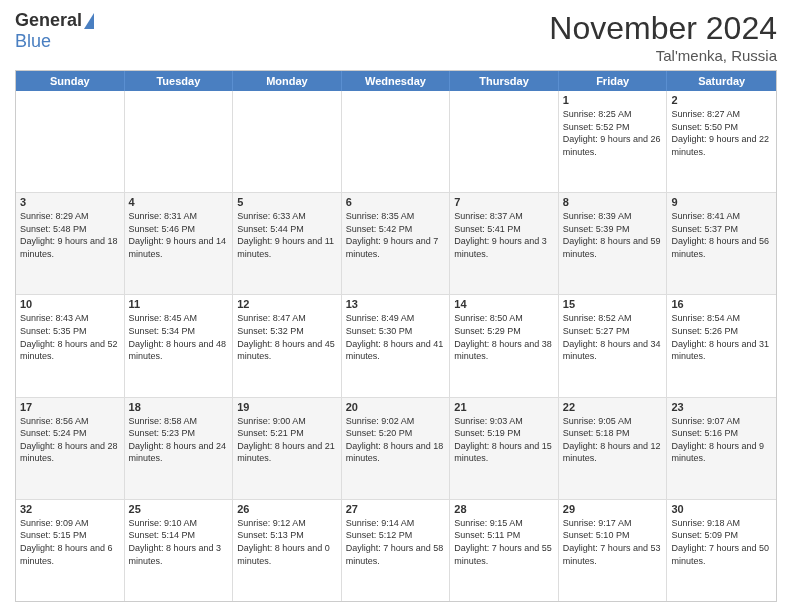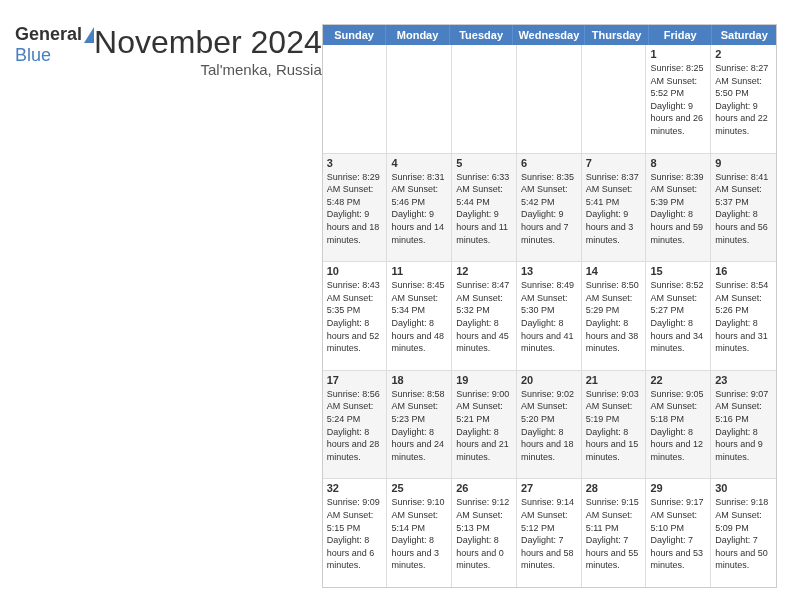--- a/index.html
+++ b/index.html
@@ -6,23 +6,23 @@
     body {
       font-family: Arial, sans-serif;
       background: #fff;
       width: 792px;
       height: 612px;
       overflow: hidden;
     }
     .page {
       width: 792px;
       height: 612px;
-      padding: 24px 15px;
-      display: flex;
-      flex-direction: row;
+      padding: 10px 15px;
+      display: flex;
+      flex-direction: column;
     }
     .header {
       display: flex;
       justify-content: space-between;
       align-items: flex-start;
       margin-bottom: 6px;
     }
     .logo {
       display: flex;
       flex-direction: column;
@@ -133,22 +133,22 @@
     </div>
     <div class="title-section">
       <div class="month-title">November 2024</div>
       <div class="location">Tal'menka, Russia</div>
     </div>
   </div>
 
   <div class="calendar">
     <div class="cal-header" id="cal-header">
         <div class="cal-header-cell">Sunday</div>
+        <div class="cal-header-cell">Tuesday</div>
         <div class="cal-header-cell">Monday</div>
-        <div class="cal-header-cell">Tuesday</div>
         <div class="cal-header-cell">Wednesday</div>
         <div class="cal-header-cell">Thursday</div>
         <div class="cal-header-cell">Friday</div>
         <div class="cal-header-cell">Saturday</div>
       </div>
     <div class="cal-body" id="cal-body">
         <div class="cal-row">
           <div class="cal-cell"></div>
           <div class="cal-cell"></div>
           <div class="cal-cell"></div>

